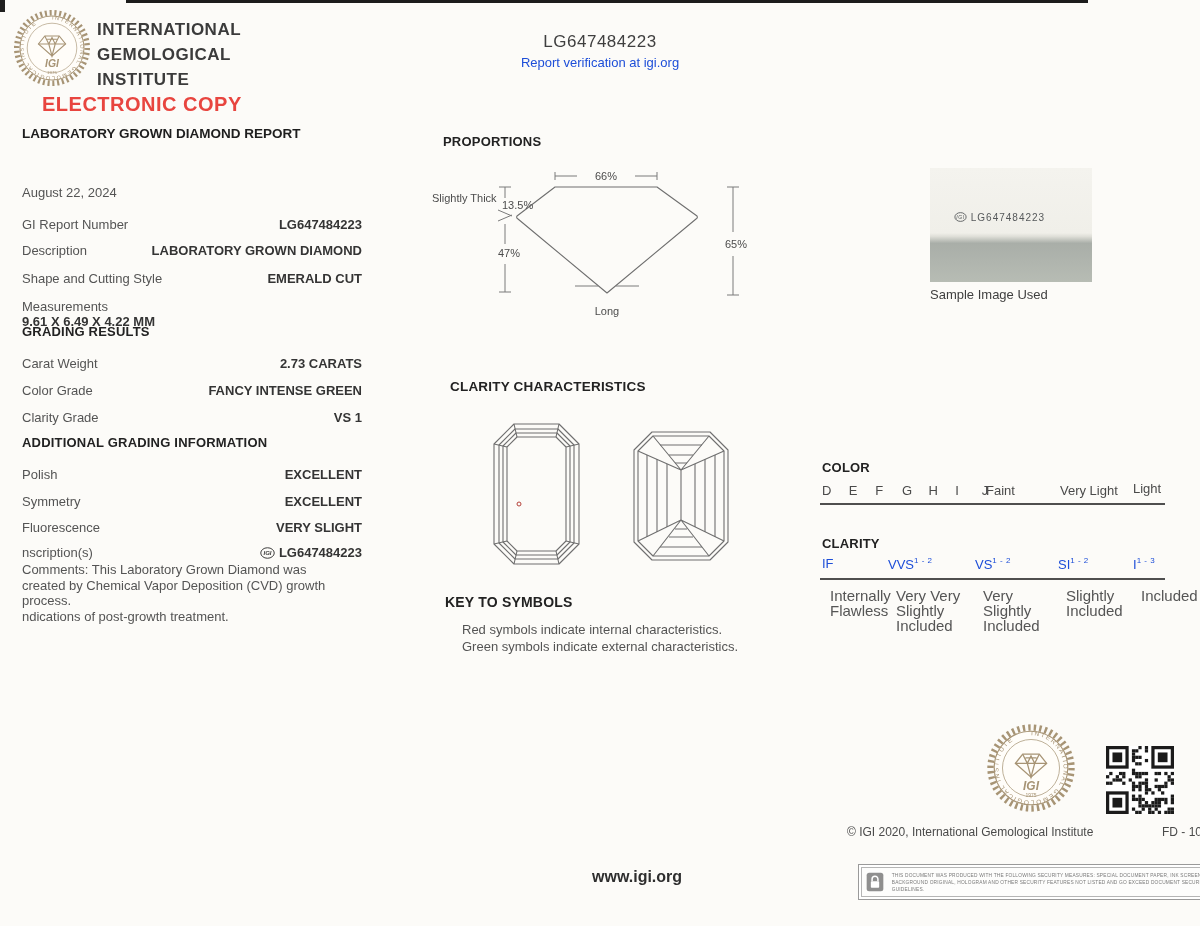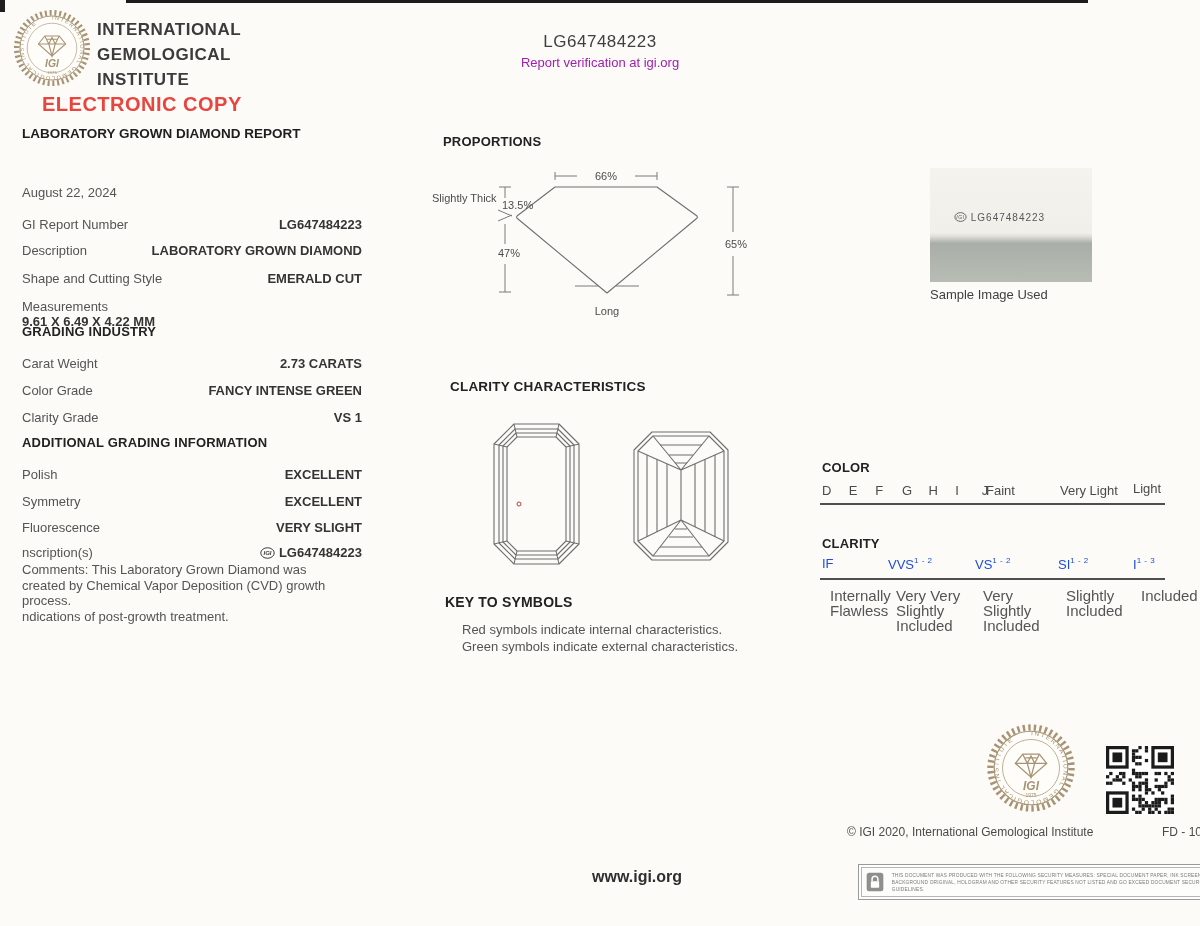--- a/index.html
+++ b/index.html
@@ -59,21 +59,21 @@
     <div>GEMOLOGICAL</div>
     <div>INSTITUTE</div>
   </div>
 
   <div class="abs" style="left:42px;top:93px;font-size:20px;font-weight:700;color:#e8453f;letter-spacing:.5px;">ELECTRONIC COPY</div>
 
   <div class="abs" style="left:22px;top:126px;font-size:13.5px;font-weight:700;color:#1e1e1e;">LABORATORY GROWN DIAMOND REPORT</div>
 
   <div class="abs" style="left:455px;top:32px;width:290px;text-align:center;">
     <div style="font-size:17px;color:#3f3f3f;letter-spacing:.5px;">LG647484223</div>
-    <div style="font-size:13px;color:#a21caf;margin-top:3px;">Report verification at igi.org</div>
+    <div style="font-size:13px;color:#1d4ed8;margin-top:3px;">Report verification at igi.org</div>
   </div>
 
   <div class="abs lbl" style="left:22px;top:185px;">August 22, 2024</div>
 
   <div class="abs row" style="top:217px;">
     <span class="lbl">GI Report Number</span>
     <span class="val">LG647484223</span>
   </div>
   <div class="abs row" style="top:243px;">
     <span class="lbl">Description</span>
@@ -81,21 +81,21 @@
   </div>
   <div class="abs row" style="top:271px;">
     <span class="lbl">Shape and Cutting Style</span>
     <span class="val">EMERALD CUT</span>
   </div>
   <div class="abs row" style="top:299px;flex-direction:column;">
     <span class="lbl">Measurements</span>
     <span class="val">9.61 X 6.49 X 4.22 MM</span>
   </div>
 
-  <div class="abs sechead" style="left:22px;top:324px;">GRADING INDUSTRY</div>
+  <div class="abs sechead" style="left:22px;top:324px;">GRADING RESULTS</div>
 
   <div class="abs row" style="top:356px;">
     <span class="lbl">Carat Weight</span>
     <span class="val">2.73 CARATS</span>
   </div>
   <div class="abs row" style="top:383px;">
     <span class="lbl">Color Grade</span>
     <span class="val">FANCY INTENSE GREEN</span>
   </div>
   <div class="abs row" style="top:410px;">

